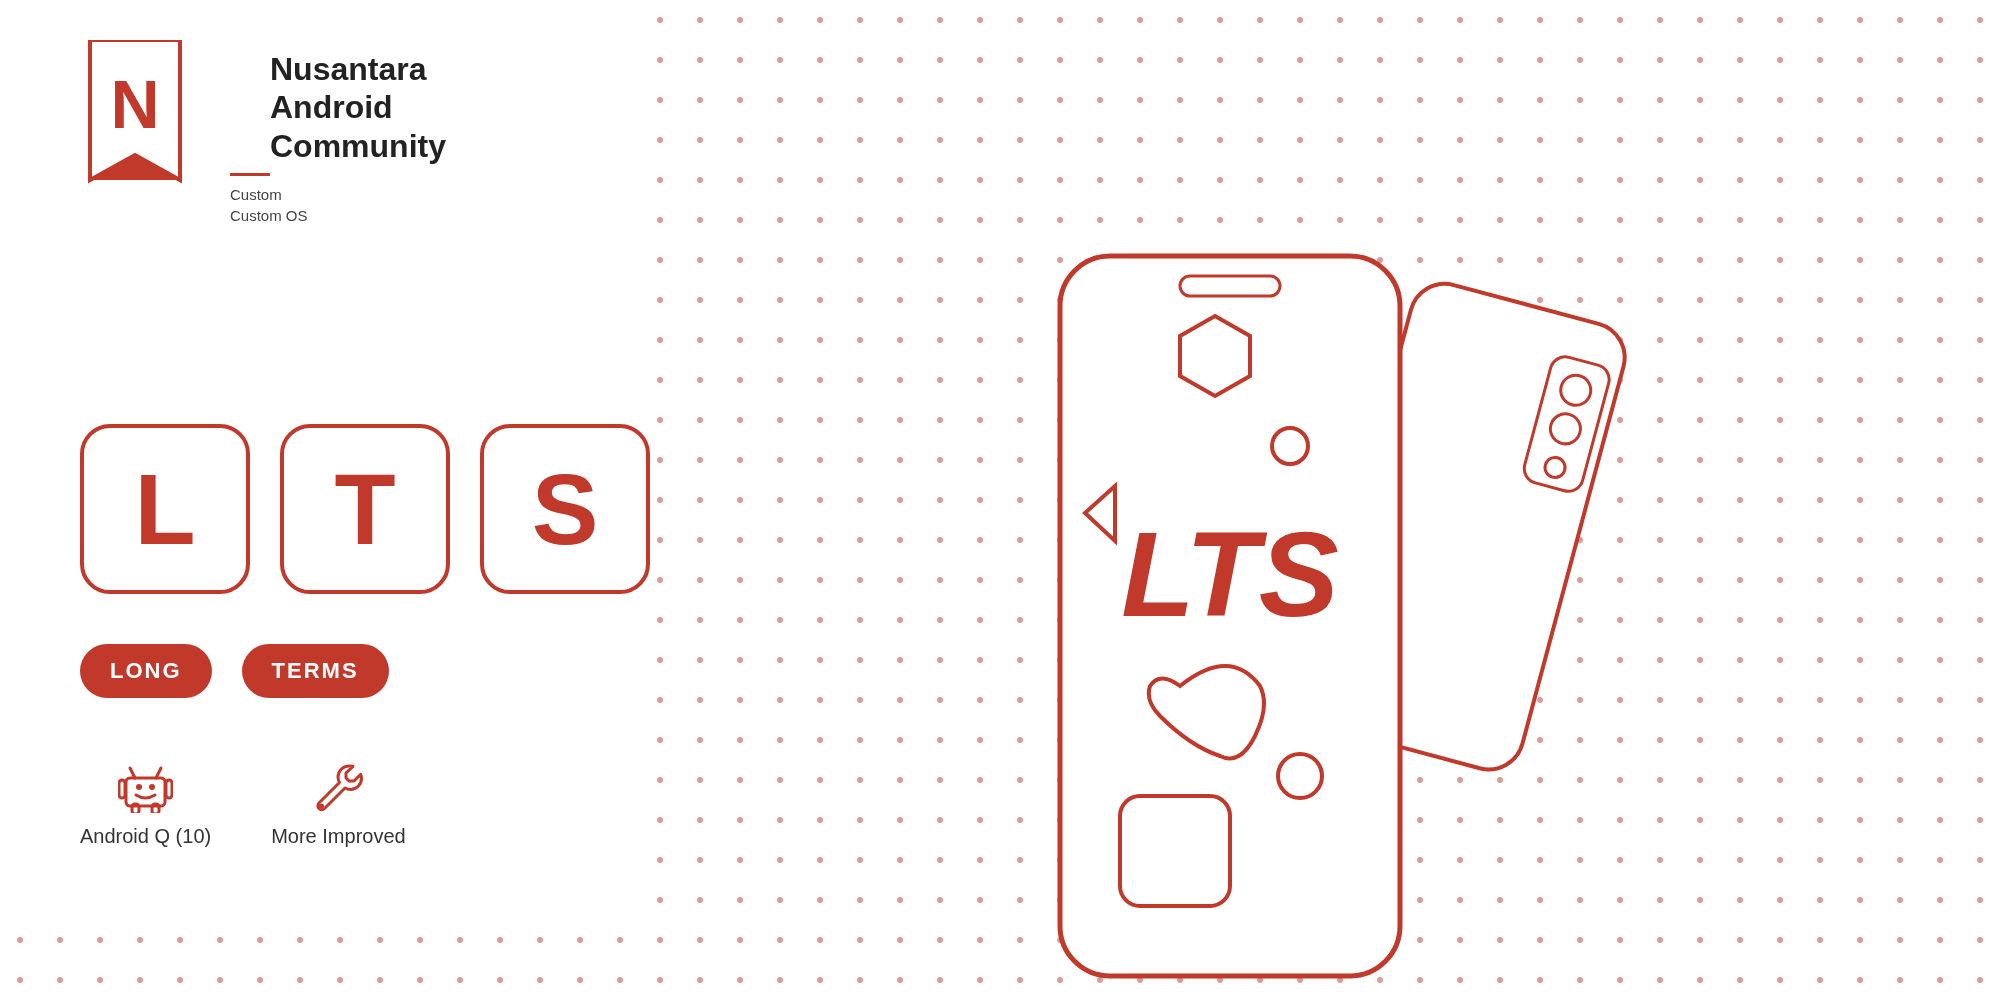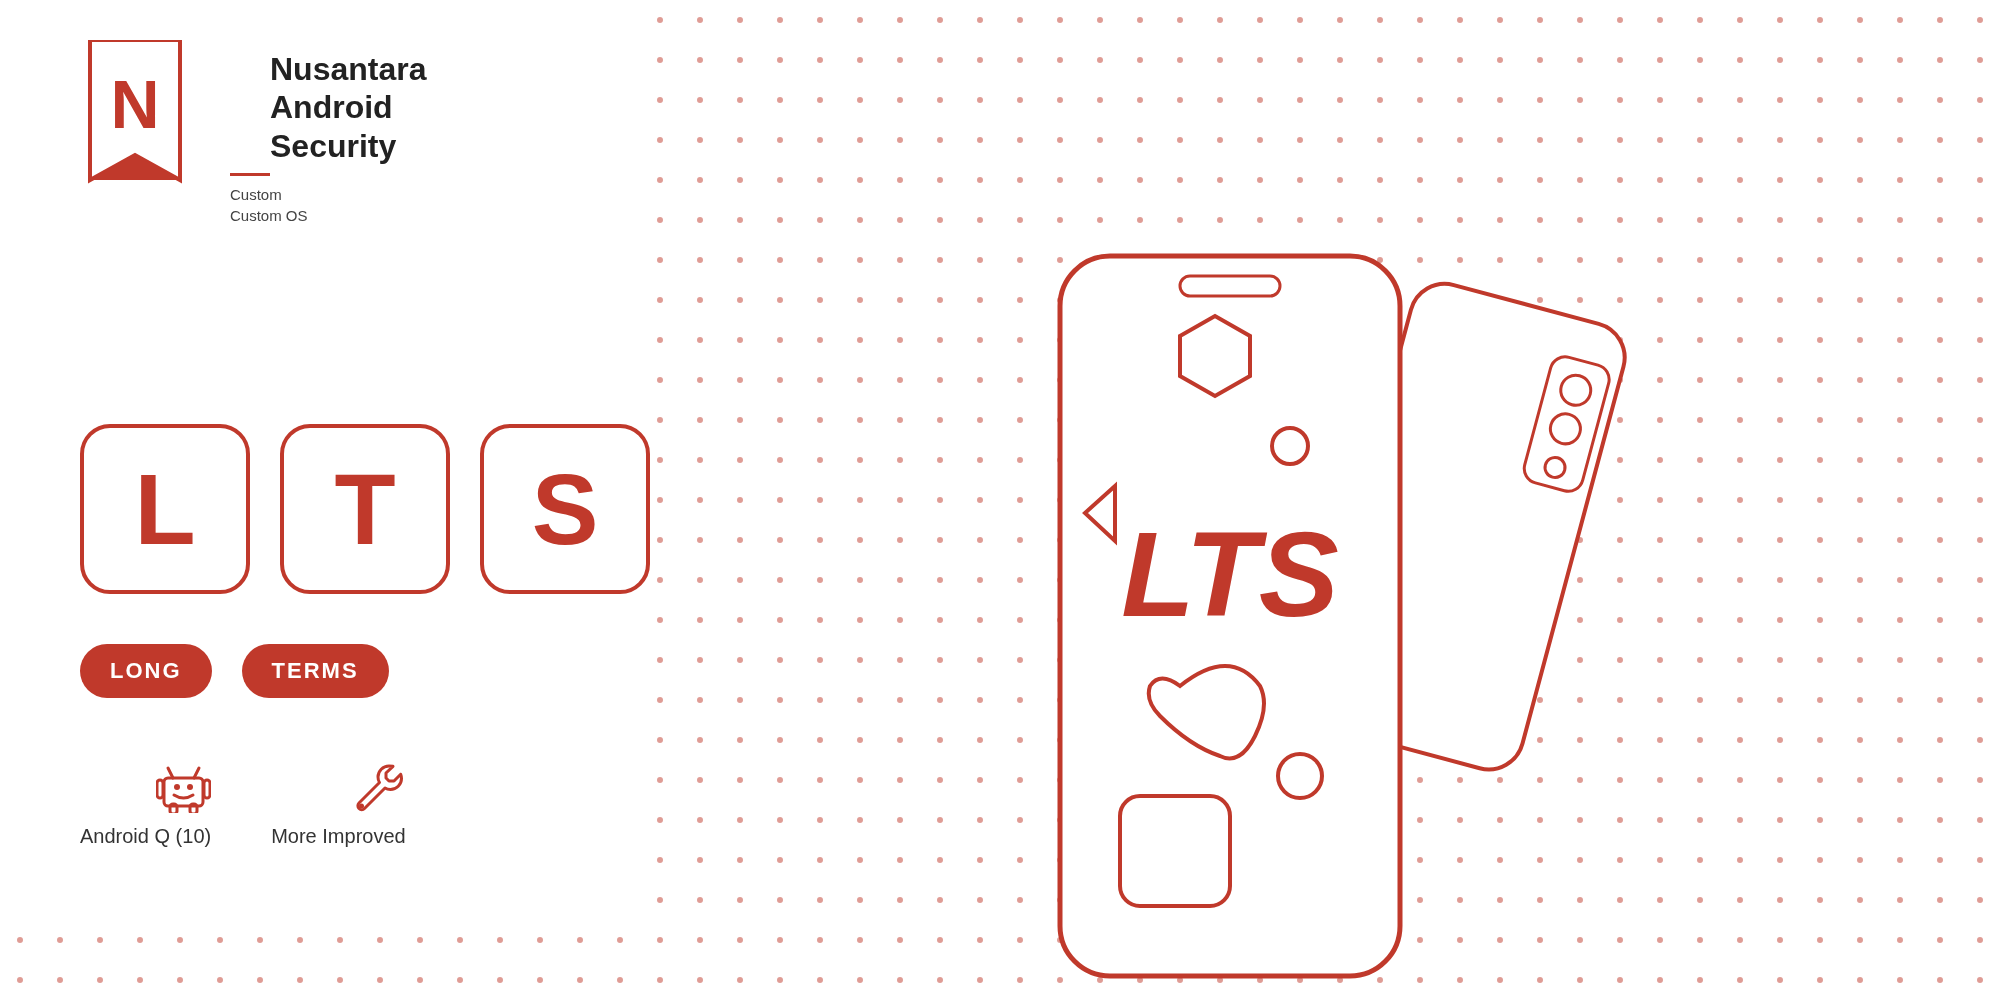--- a/index.html
+++ b/index.html
@@ -129,21 +129,21 @@
     
     .features {
       display: flex;
       gap: 60px;
       align-items: flex-start;
     }
 
     .feature-item {
       display: flex;
       flex-direction: column;
-      align-items: flex-end;
+      align-items: center;
       gap: 12px;
     }
 
     .feature-icon {
       width: 55px;
       height: 55px;
     }
 
     .feature-label {
       font-size: 20px;
@@ -192,21 +192,21 @@
         <text x="55" y="88" text-anchor="middle" font-size="68" font-weight="900" fill="#c0392b" font-family="Arial">N</text>
 
         <path d="M10 140 L55 115 L100 140" fill="#c0392b"></path>
       </svg>
     </div>
 
     <div class="logo-text">
       <div class="logo-title">
         <span>Nusantara</span><br>
         <span>Android</span><br>
-        <span>Security</span>
+        <span>Community</span>
       </div>
       <div class="logo-divider"></div>
       <div class="logo-subtitle">
         <span>Custom</span><br>
         <span>Custom OS</span>
       </div>
     </div>
   </div>
 
   <div class="center-area">

